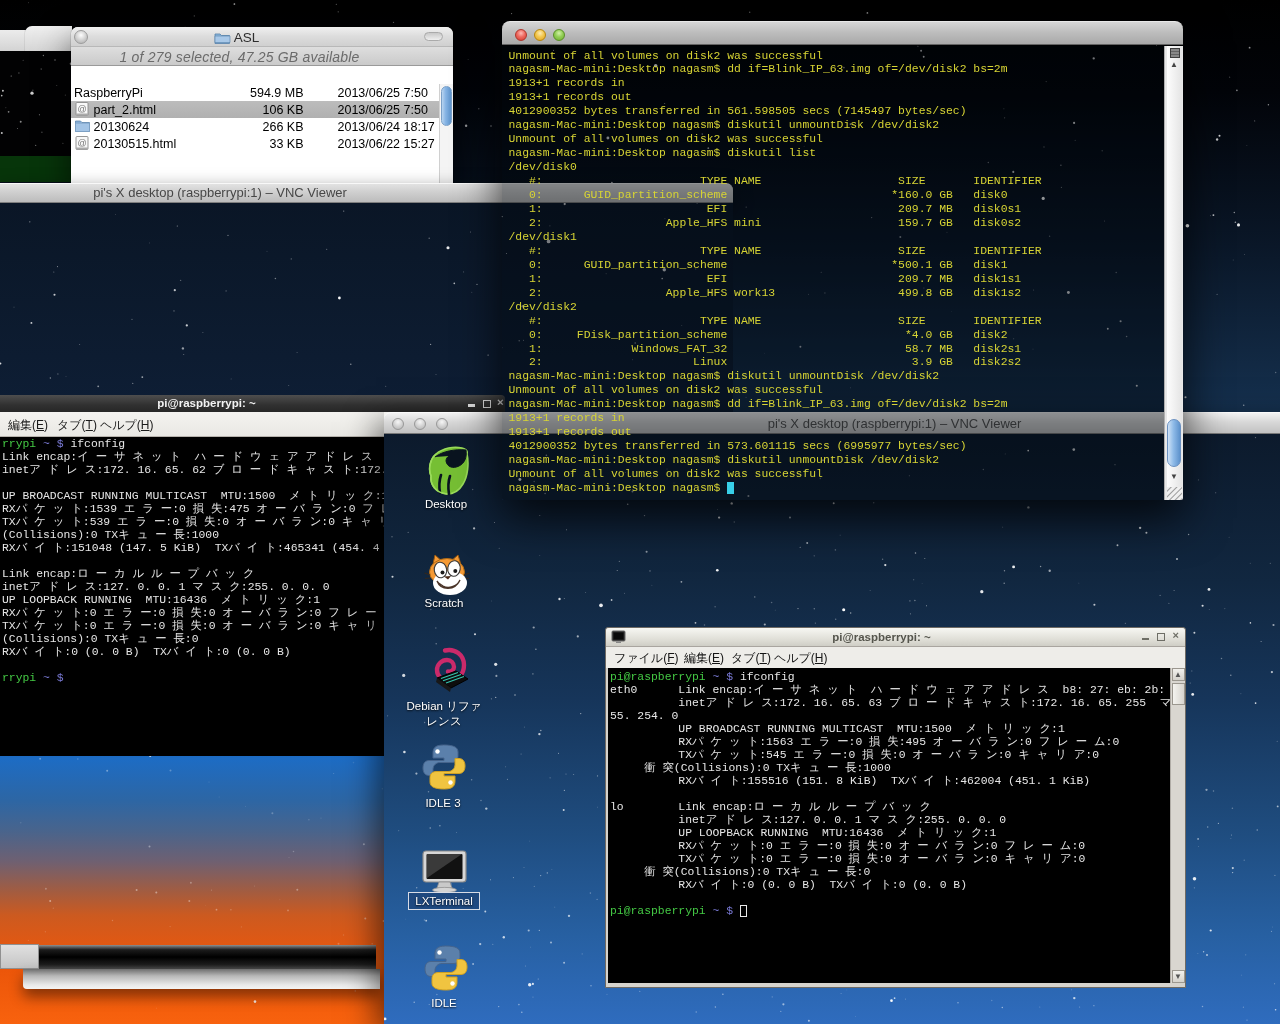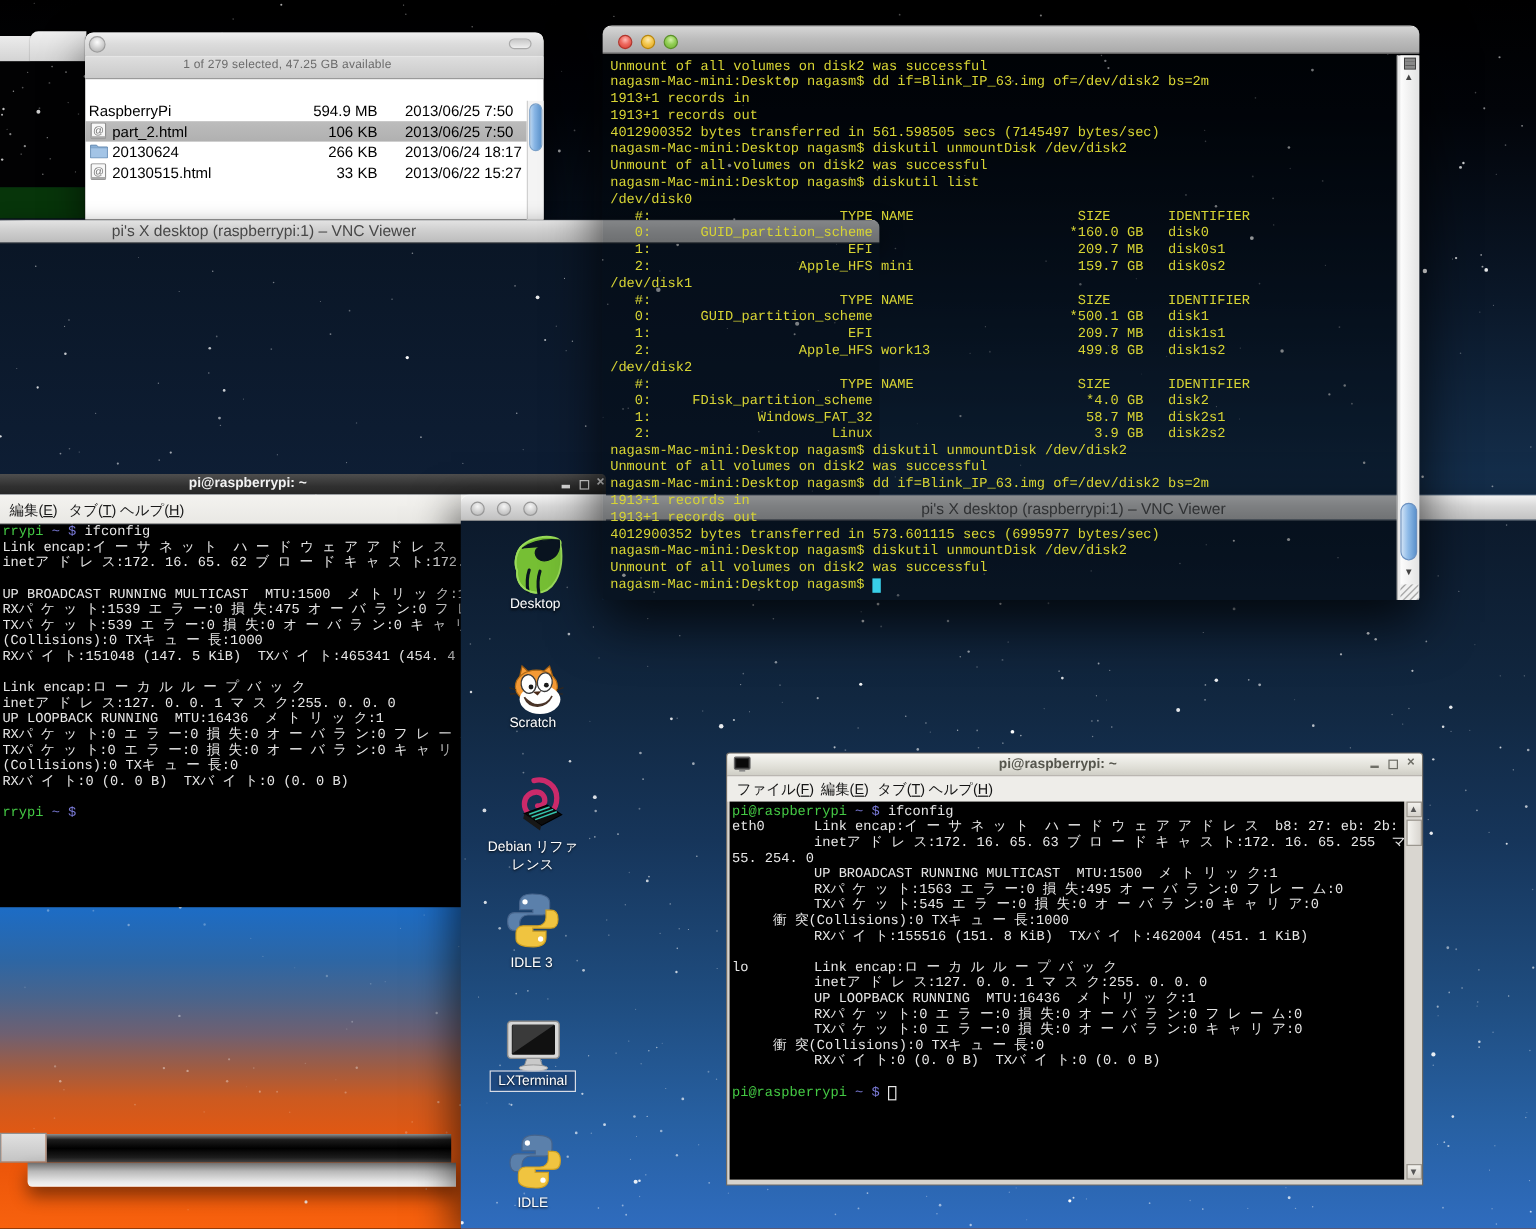--- a/index.html
+++ b/index.html
@@ -18,33 +18,33 @@
    box-shadow:0 15px 35px rgba(0,0,0,.65), 0 0 1px rgba(0,0,0,.8); background:#fff; }
 #aslTitle { left:0; top:0; width:100%; height:20px; border-radius:7px 7px 0 0;
    background:linear-gradient(#f0f0f0,#dcdcdc 50%,#d0d0d0); border-bottom:1px solid #b8b8b8;}
 #aslStatus { left:0; top:20px; width:100%; height:19px; background:linear-gradient(#dedede,#cacaca); border-bottom:1px solid #9a9a9a; }
 #aslClose { left:3px; top:3px; width:14px; height:14px; border-radius:50%;
    background:radial-gradient(circle at 50% 35%, #fdfdfd, #c9c9c9 60%, #ababab); border:1px solid #9c9c9c; }
 #aslCap { left:353px; top:5px; width:19px; height:9px; border-radius:5px;
    background:linear-gradient(#c8c8c8,#efefef); border:1px solid #aaa; }
 #aslTW { left:-25px; top:3px; width:100%; text-align:center; font-size:13.5px; color:#2e2e2e; }
 #aslTW svg { vertical-align:-3px; }
-#aslStatus div { width:100%; transform:translateX(-22px); text-align:center; font-size:10px; color:#6b6b6b; margin-top:2px; letter-spacing:.2px;}
+#aslStatus div { width:100%; transform:translateX(-22px); text-align:center; font-size:14px; color:#6b6b6b; margin-top:2px; letter-spacing:.2px;font-style:italic;}
 #aslHead { left:0; top:39px; width:100%; height:17.5px; background:linear-gradient(#fff,#ececec);
    border-bottom:1px solid #bcbcbc; font-size:12.5px; color:#111; }
 #aslHead .c1 { position:absolute; left:3.5px; top:1.5px; }
 #aslHead .c2 { position:absolute; right:143px; top:1.5px; }
 #aslHead .c3 { position:absolute; left:252.5px; top:1.5px; }
 #aslHead .s1 { position:absolute; left:179px; top:0; width:1px; height:17px; background:#d0d0d0; }
 #aslHead .s2 { position:absolute; left:245.5px; top:0; width:1px; height:17px; background:#d0d0d0; }
 #aslRows { left:0; top:57px; width:368px; height:99px; font-size:12.5px; color:#000; }
 .frow { position:relative; width:100%; height:17px; }
 .frow .nm { position:absolute; left:3.5px; top:1.5px; }
 .frow .nm2 { position:absolute; left:23px; top:1.5px; }
-.frow .sz { position:absolute; right:124px; top:1.5px; }
+.frow .sz { position:absolute; right:135px; top:1.5px; }
 .frow .dt { position:absolute; left:267px; top:1.5px; }
 .frow svg { position:absolute; left:4.5px; top:1px; }
 .rb { background:#edf3fb; }
 .rs { background:linear-gradient(#bcbcbc,#b0b0b0); }
 #aslSb { left:368px; top:57px; width:14px; height:99px; background:#f4f4f4; border-left:1px solid #d0d0d0;}
 #aslThumb { left:1.5px; top:2px; width:11px; height:40px; border-radius:6px;
   background:linear-gradient(90deg,#b8d4f0,#86b4e4 40%,#5e94cc); border:1px solid #7aa0c8; }
 
 #vnc1t { left:0; top:183px; width:733px; height:19.5px; border-radius:0 7px 0 0;
   background:linear-gradient(#e2e2e2,#cfcfcf 45%,#bcbcbc); border-top:1px solid #f8f8f8; border-bottom:1px solid #7e7e7e;
@@ -565,20 +565,24 @@
     <circle cx="23.1" cy="9.3" r="0.44" fill="#fff" fill-opacity="0.52"></circle>
     <circle cx="1.8" cy="82.0" r="1.00" fill="#fff" fill-opacity="0.75"></circle>
     <circle cx="17.6" cy="77.4" r="0.49" fill="#fff" fill-opacity="0.59"></circle>
   </svg>
 <div id="winLd" class="abs"></div>
 
 <div id="asl" class="abs">
   <div id="aslTitle" class="abs"></div>
   <div id="aslClose" class="abs"></div>
   <div id="aslCap" class="abs"></div>
+  <div id="aslTW" class="abs"><svg width="17" height="14" viewBox="0 0 17 14">
+        <path d="M1,3 h5 l1.5,1.5 h8 v8 h-14.5 z" fill="#8db8dc" stroke="#5580aa" stroke-width=".8"></path>
+        <path d="M1,5 h15 v6.5 h-15 z" fill="#a8c8e8" stroke="#5580aa" stroke-width=".6"></path>
+      </svg> ASL</div>
   <div id="aslStatus" class="abs">
       <div>1 of 279 selected, 47.25 GB available</div>
     </div>
   <div id="aslRows" class="abs">
     <div class="frow">
         <span class="nm">RaspberryPi</span>
         <span class="sz">594.9 MB</span>
         <span class="dt">2013/06/25 7:50</span>
       </div>
     <div class="frow rs">

